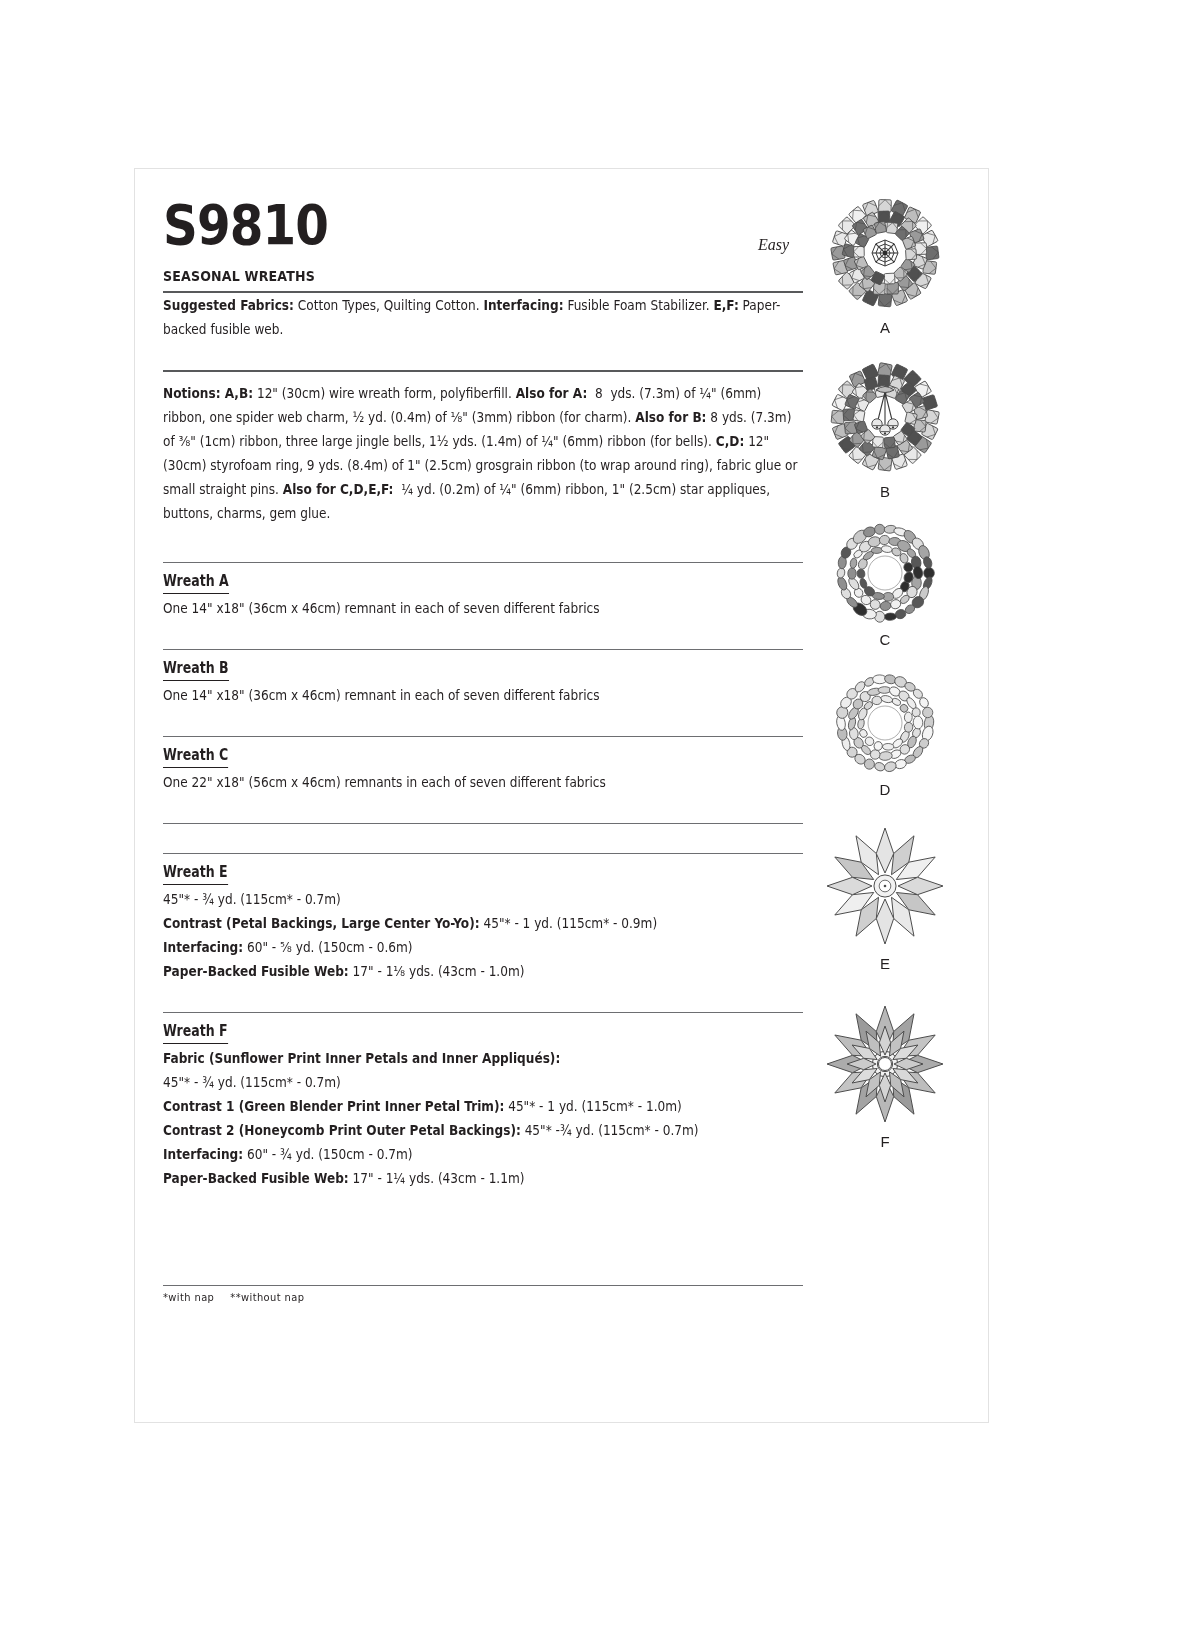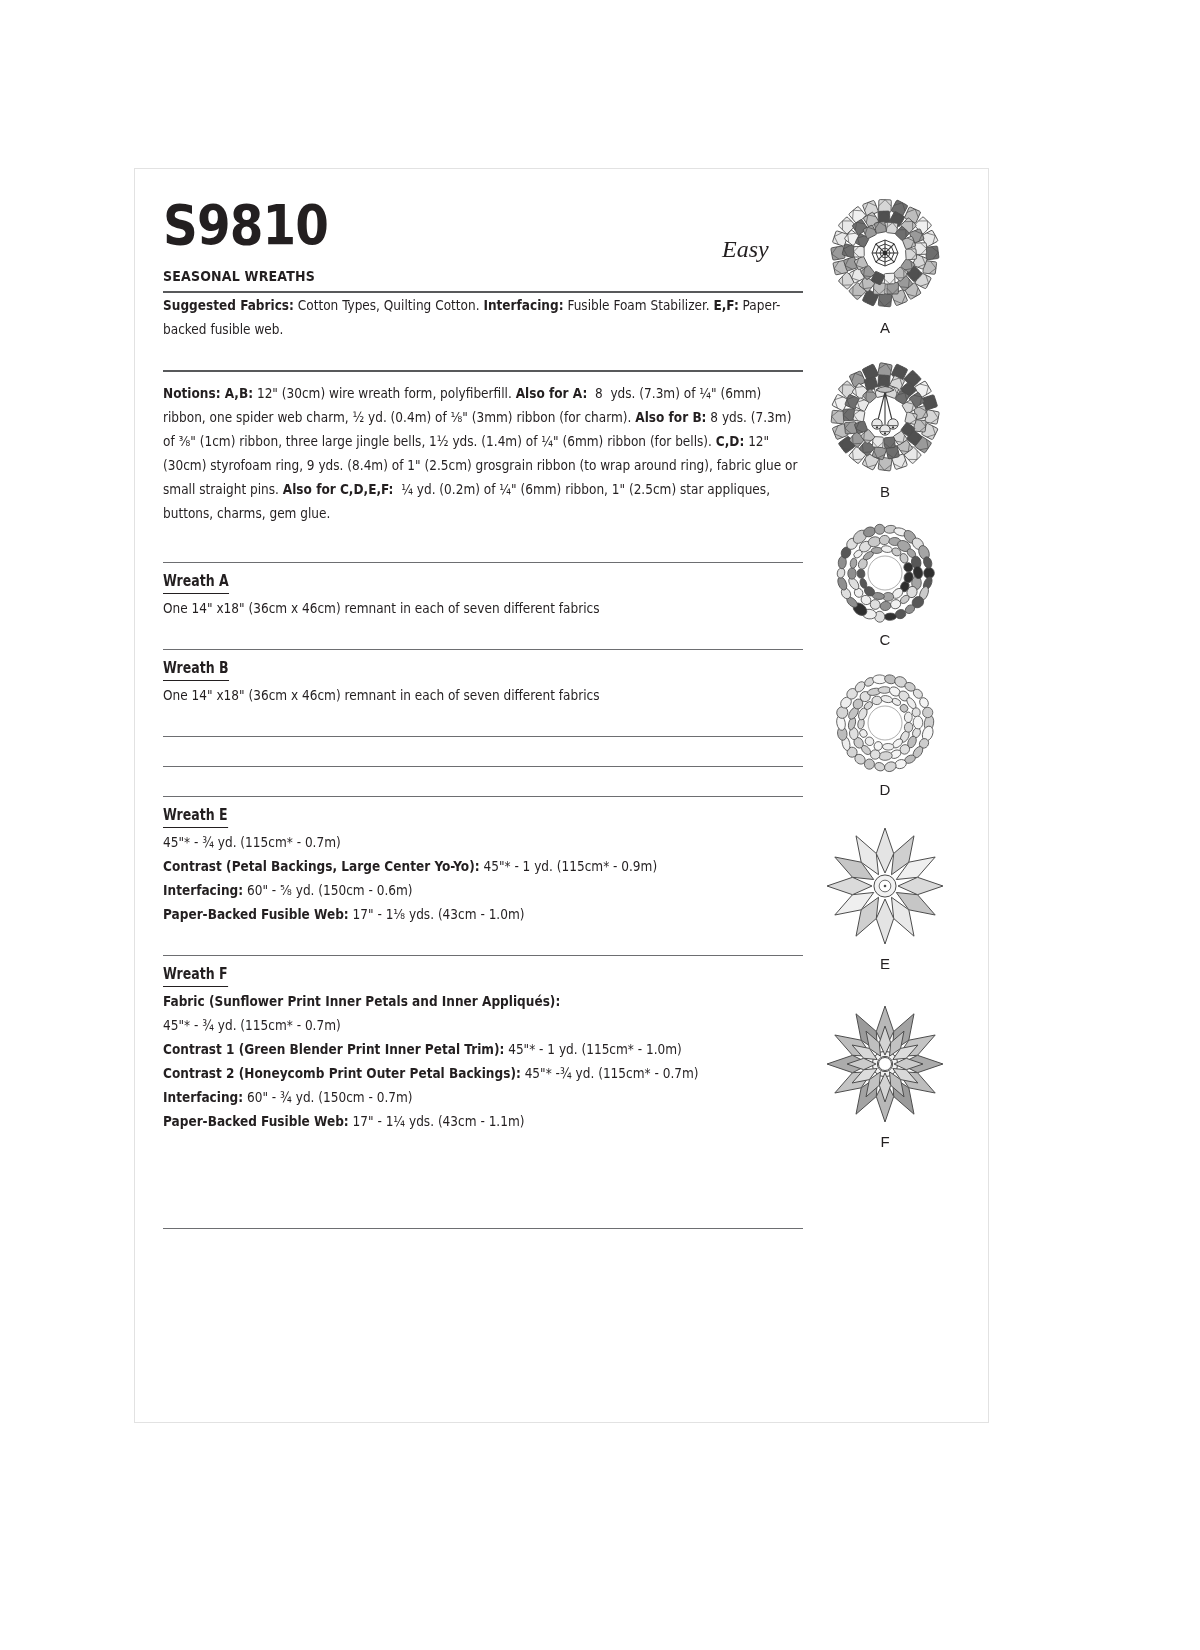--- a/index.html
+++ b/index.html
@@ -42,25 +42,25 @@
     line-height: 58px;
     letter-spacing: -1px;
     color: #231f20;
     transform: scaleX(0.88);
     transform-origin: left center;
     margin: 0;
     white-space: nowrap;
   }
   .difficulty {
     position: absolute;
-    left: 722px;
+    left: 758px;
     top: 236px;
     font-family: "Liberation Serif", serif;
     font-style: italic;
-    font-size: 24px;
+    font-size: 16px;
     color: #231f20;
   }
   .subtitle {
     font-family: "DejaVu Sans", sans-serif;
     font-weight: bold;
     font-size: 14px;
     letter-spacing: 0.2px;
     color: #231f20;
     transform: scaleX(0.9);
     transform-origin: left center;
@@ -173,20 +173,24 @@
 
     <hr class="rule thin">
     <div>
       <div class="sec-title">Wreath B</div>
       <div class="line">One 14" x18" (36cm x 46cm) remnant in each of seven different fabrics</div>
     </div>
 
     <div class="block-gap"></div>
 
     <hr class="rule thin">
+    <div>
+      <div class="sec-title">Wreath C</div>
+      <div class="line">One 22" x18" (56cm x 46cm) remnants in each of seven different fabrics</div>
+    </div>
 
     <div class="block-gap"></div>
 
     <hr class="rule thin">
 
     <div class="block-gap"></div>
 
     <hr class="rule thin">
     <div>
       <div class="sec-title">Wreath E</div>
@@ -205,20 +209,23 @@
       <div class="line">45"* - ¾ yd. (115cm* - 0.7m)</div>
       <div class="line"><b>Contrast 1 (Green Blender Print Inner Petal Trim):</b> 45"* - 1 yd. (115cm* - 1.0m)</div>
       <div class="line"><b>Contrast 2 (Honeycomb Print Outer Petal Backings):</b> 45"* -¾ yd. (115cm* - 0.7m)</div>
       <div class="line"><b>Interfacing:</b> 60" - ¾ yd. (150cm - 0.7m)</div>
       <div class="line"><b>Paper-Backed Fusible Web:</b> 17" - 1¼ yds. (43cm - 1.1m)</div>
     </div>
 
     <div style="height:88px"></div>
 
     <hr class="rule thin">
+    <div class="footnote">
+      <span>*with nap</span><span>**without nap</span>
+    </div>
   </div>
 
   <div class="difficulty">Easy</div>
 
   <div id="figures">
 
     <div class="figure">
       <svg width="130" height="126" viewBox="0 0 130 126">
         <g id="gA">
             <g transform="translate(112.0,61.0) rotate(82.8)">

